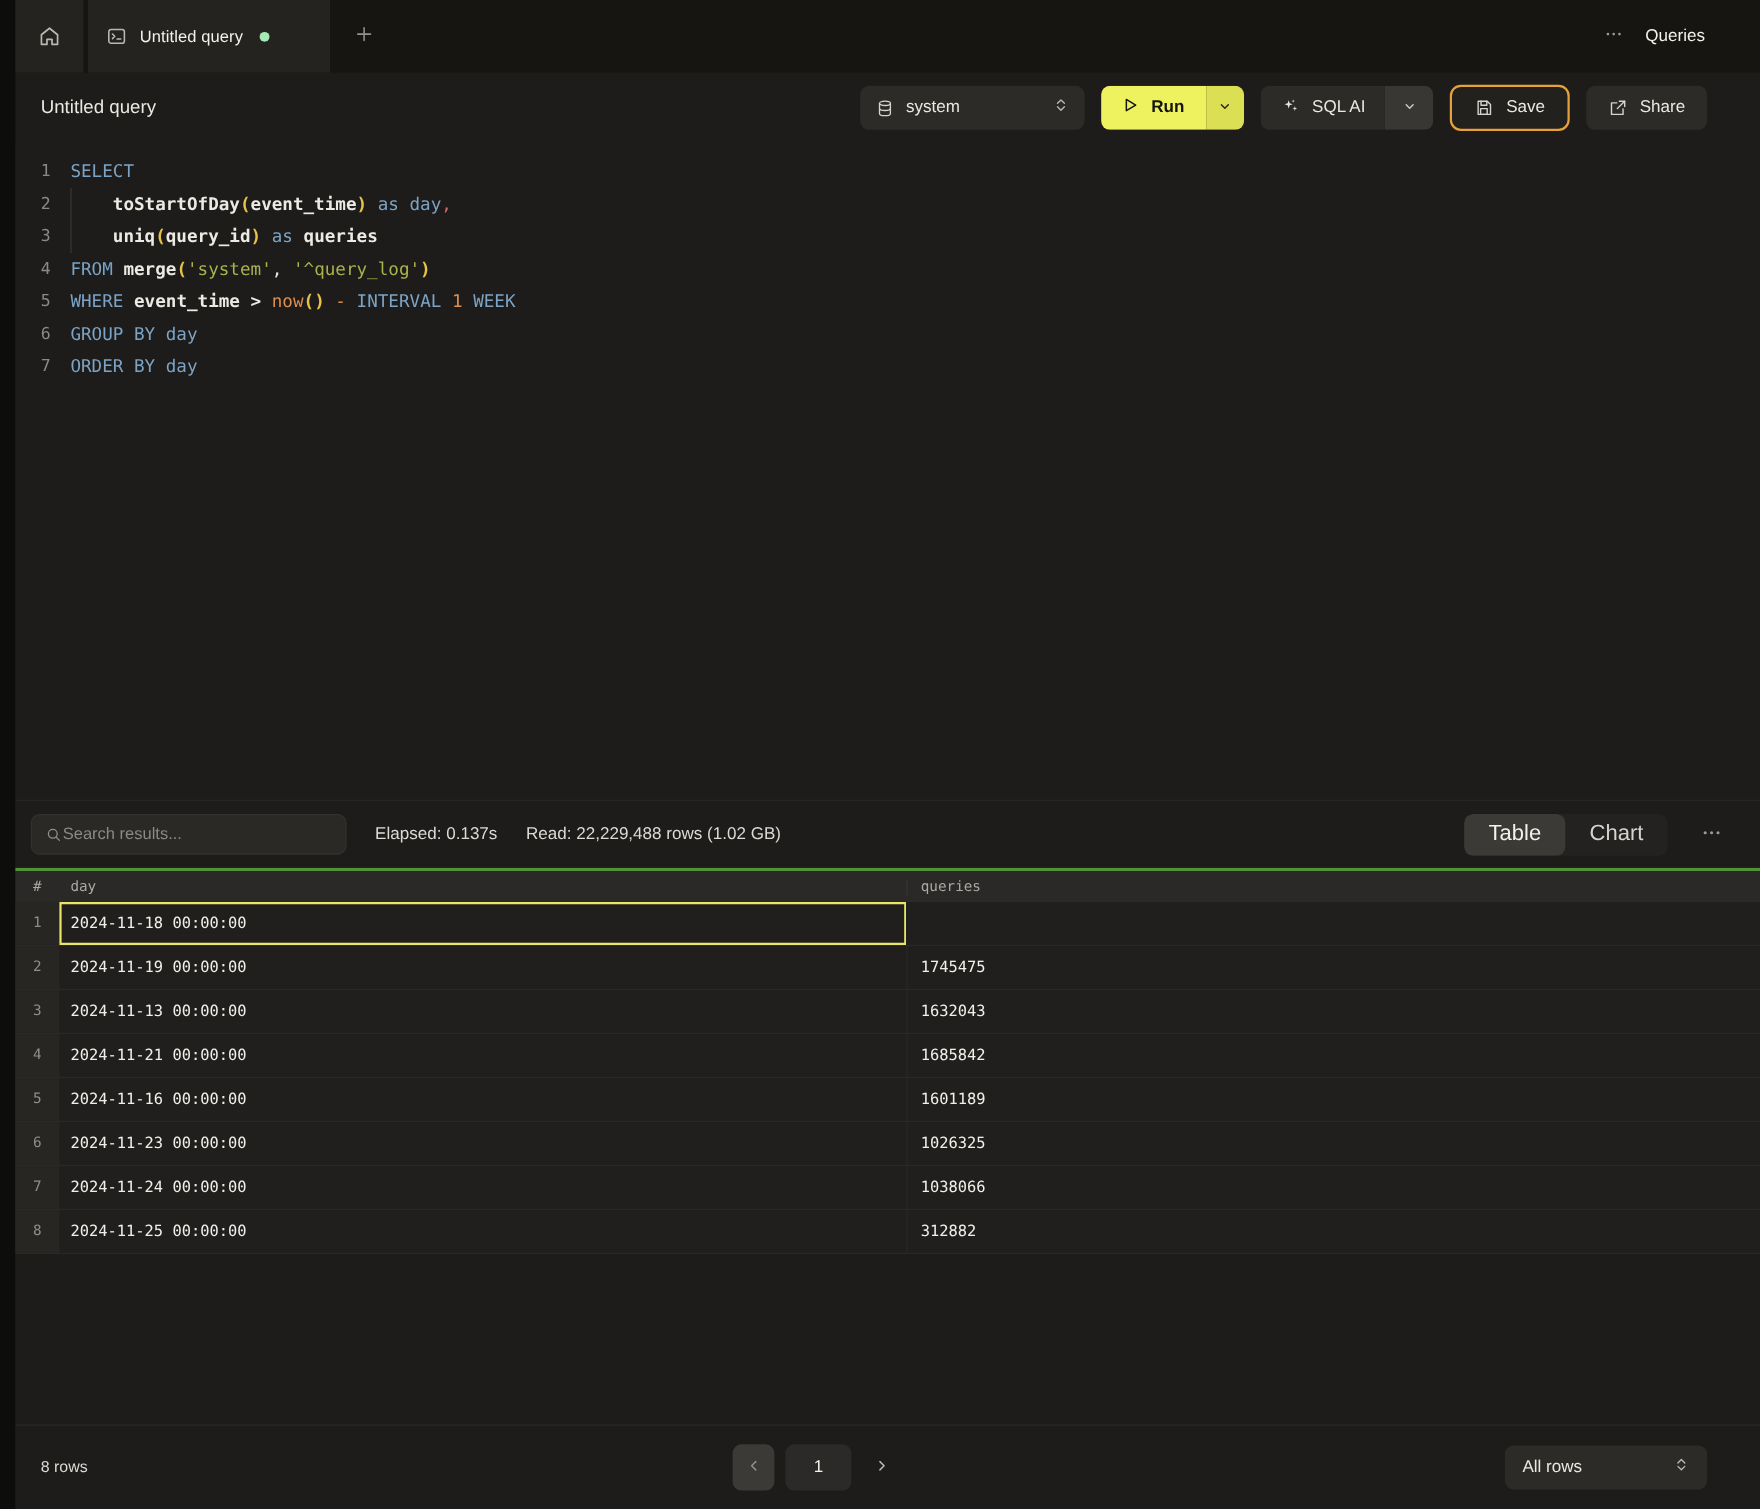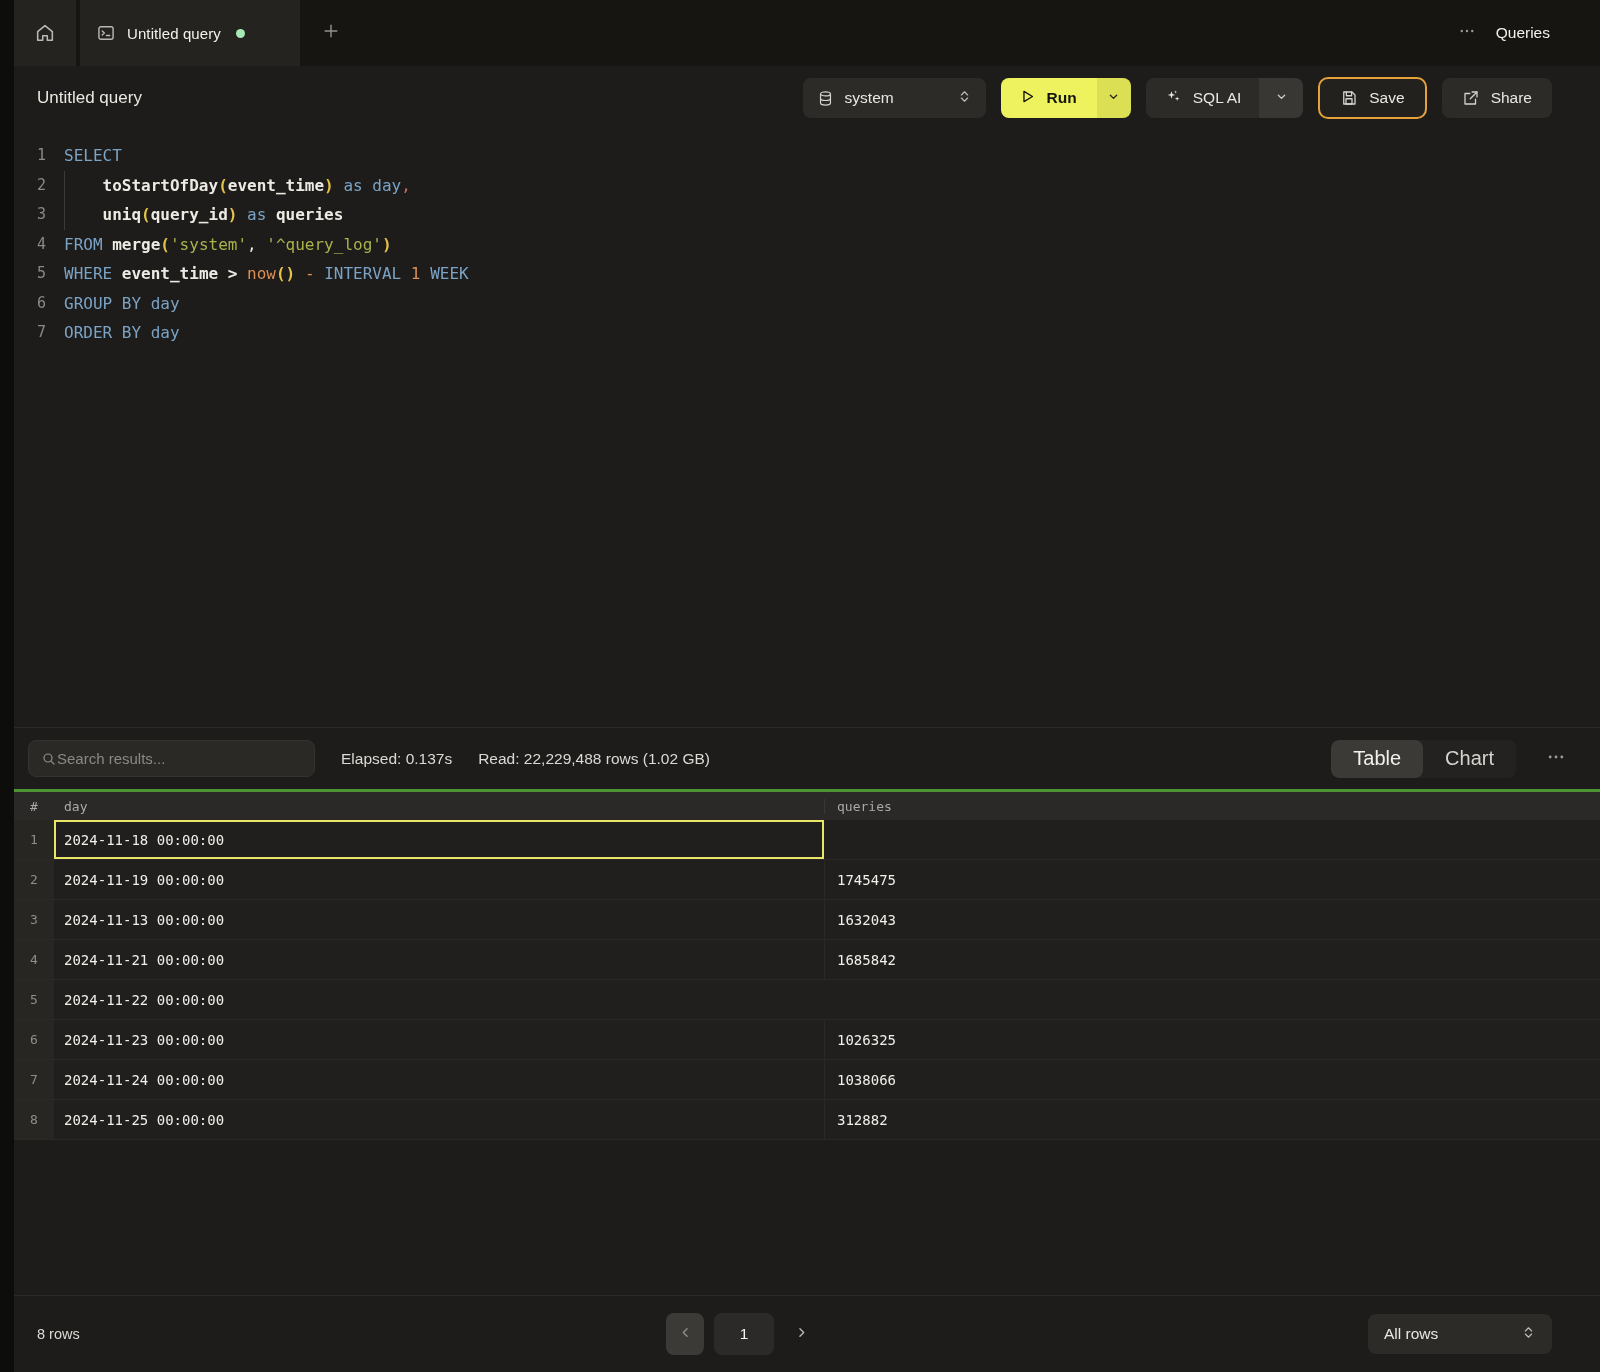--- a/index.html
+++ b/index.html
@@ -26,21 +26,21 @@
   .tabbar-spacer { flex:1; }
   .tabbar-right { display:flex; align-items:center; gap:20px; padding-right:50px; }
   .overflow-dots { color:#9c9b96; display:flex; align-items:center; cursor:pointer; }
   .queries-link { color:#f2f1ea; font-size:15.5px; cursor:pointer; }
 
   
   .query-header { height:64px; flex:0 0 64px; display:flex; align-items:center; padding:0 48px 0 23px; }
   .page-title { font-size:17px; color:#e9e8e1; }
   .header-actions { margin-left:auto; display:flex; align-items:center; gap:15px; }
   .ctl { height:40px; border-radius:8px; border:none; display:flex; align-items:center; font-family:"Liberation Sans",sans-serif; font-size:15.5px; color:#e9e8e1; cursor:pointer; background:#2c2b28; }
-  .db-select { width:183px; padding:0 14px; gap:11px; }
+  .db-select { width:204px; padding:0 14px; gap:11px; }
   .db-select .updown { margin-left:auto; color:#b9b8b2; }
   .run-group { display:flex; height:40px; border-radius:8px; overflow:hidden; }
   .run-main { display:flex; align-items:center; gap:11px; padding:0 20px 0 18px; background:#eef25e; color:#15150f; font-size:15.5px; font-weight:600; border:none; cursor:pointer; font-family:"Liberation Sans",sans-serif; }
   .run-caret { width:34px; background:#dbdf54; border:none; display:flex; align-items:center; justify-content:center; color:#2a2a12; cursor:pointer; }
   .sqlai-group { display:flex; height:40px; border-radius:8px; overflow:hidden; }
   .sqlai-main { display:flex; align-items:center; gap:11px; padding:0 18px; background:#2c2b28; border:none; color:#e9e8e1; font-size:15.5px; cursor:pointer; font-family:"Liberation Sans",sans-serif; }
   .sqlai-caret { width:44px; background:#383733; border:none; display:flex; align-items:center; justify-content:center; color:#c9c8c2; cursor:pointer; }
   .save-btn { background:#22211e; border:2px solid #e7a13a; border-radius:10px; padding:0 20px; gap:11px; height:42px; }
   .share-btn { padding:0 20px; gap:11px; }
   .ctl .ico { display:flex; color:#d5d4ce; }
@@ -292,21 +292,22 @@
           <div class="td td-day">2024-11-13 00:00:00</div>
           <div class="td td-queries">1632043</div>
         </div>
         <div class="trow">
           <div class="td td-num">4</div>
           <div class="td td-day">2024-11-21 00:00:00</div>
           <div class="td td-queries">1685842</div>
         </div>
         <div class="trow">
           <div class="td td-num">5</div>
-          <div class="td td-day">2024-11-22 00:00:00</div>
+          <div class="td td-day">2024-11-16 00:00:00</div>
+          <div class="td td-queries">1601189</div>
         </div>
         <div class="trow">
           <div class="td td-num">6</div>
           <div class="td td-day">2024-11-23 00:00:00</div>
           <div class="td td-queries">1026325</div>
         </div>
         <div class="trow">
           <div class="td td-num">7</div>
           <div class="td td-day">2024-11-24 00:00:00</div>
           <div class="td td-queries">1038066</div>

